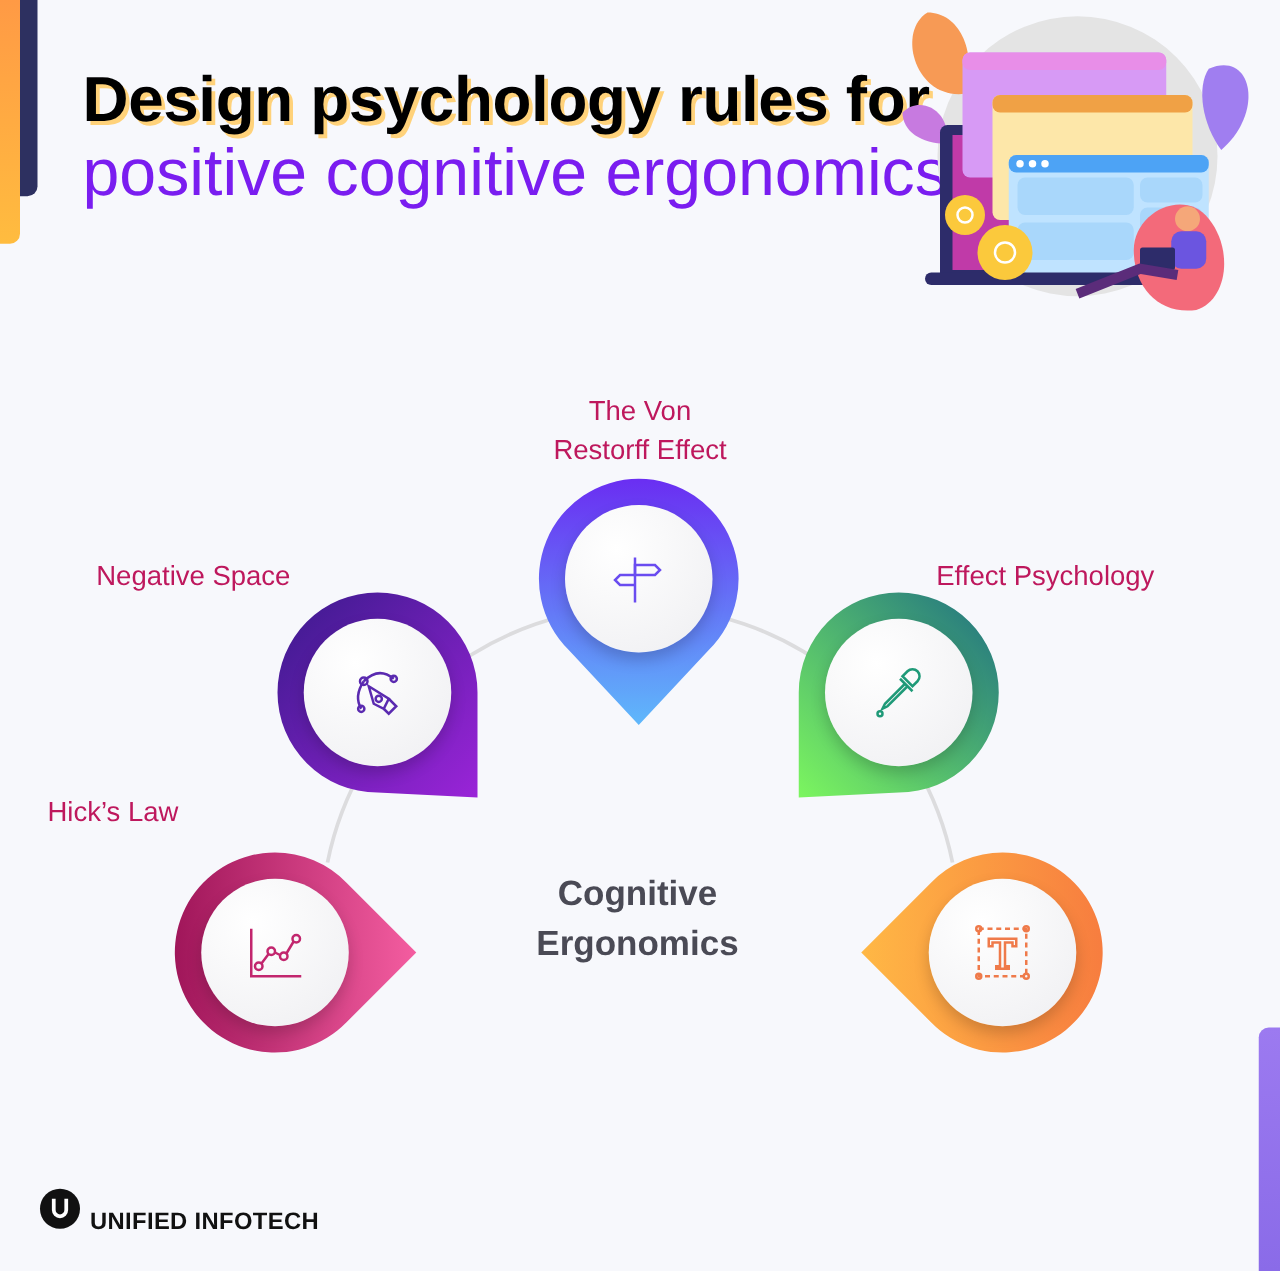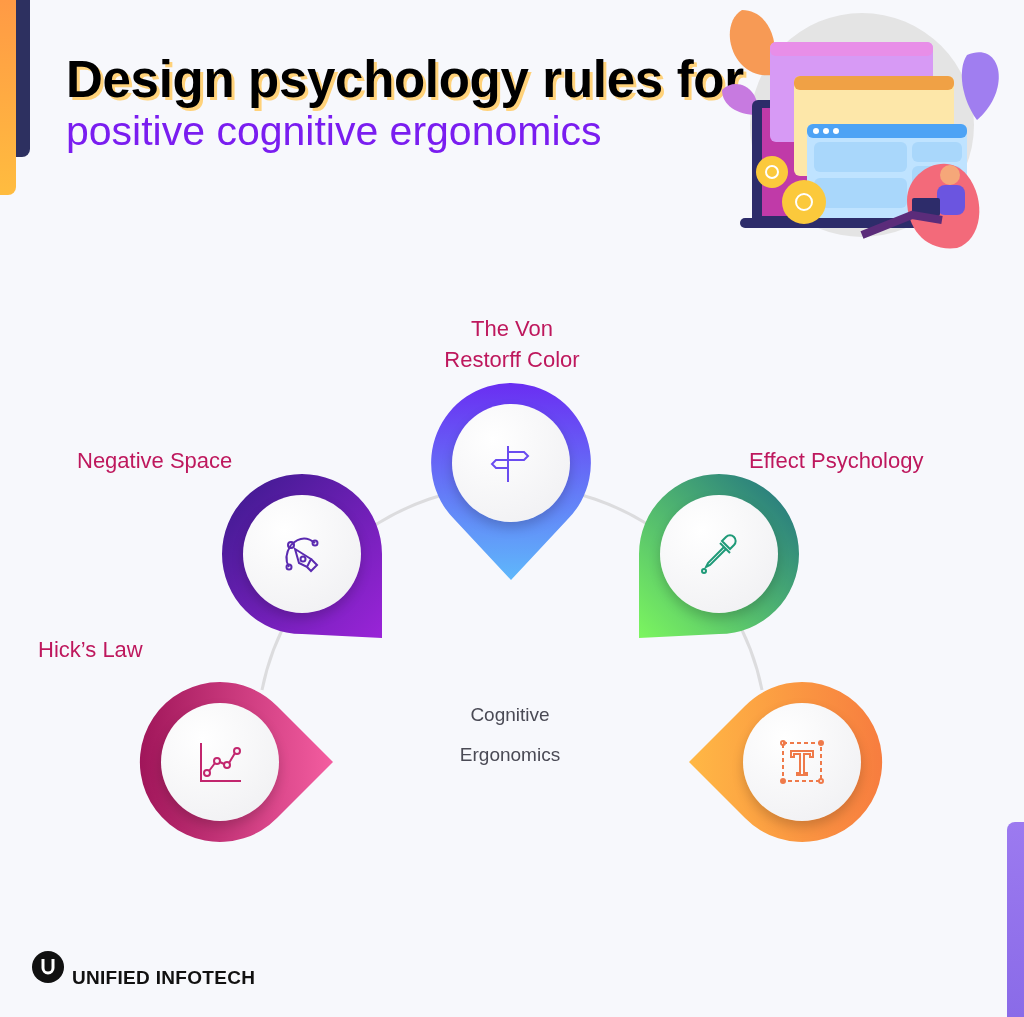--- a/index.html
+++ b/index.html
@@ -1,25 +1,25 @@
 <!DOCTYPE html>
 <html><head>
 <meta charset="utf-8">
 <style>
   html,body{margin:0;padding:0;}
   body{width:1024px;height:1017px;background:#f7f8fc;position:relative;overflow:hidden;font-family:"Liberation Sans","DejaVu Sans",sans-serif;}
   .bar-orange{position:absolute;left:0;top:0;width:16px;height:195px;border-radius:0 0 8px 0;background:linear-gradient(180deg,#ff9a45,#ffbc3f);}
   .bar-navy{position:absolute;left:16px;top:0;width:14px;height:157px;border-radius:0 0 8px 0;background:#2d3060;}
   .bar-violet{position:absolute;right:0;top:822px;width:17px;height:195px;border-radius:8px 0 0 0;background:linear-gradient(180deg,#9c7af0,#8a6be8);}
   .title1{position:absolute;left:66px;top:50px;font-size:51px;font-weight:bold;color:#000000;text-shadow:3px 3px 0 #ffd27a;letter-spacing:-0.3px;white-space:nowrap;}
-  .title2{position:absolute;left:66px;top:108px;font-size:41px;color:#7a1df0;white-space:nowrap;}
+  .title2{position:absolute;left:66px;top:108px;font-size:53px;color:#7a1df0;white-space:nowrap;}
   .illus{position:absolute;left:712px;top:0;width:300px;height:260px;}
   .arc{position:absolute;left:0;top:0;width:1024px;height:1017px;}
   .label{position:absolute;color:#be185d;font-size:22px;line-height:31px;white-space:nowrap;}
-  .center-title{position:absolute;left:380px;top:695px;width:260px;text-align:center;font-size:19px;font-weight:normal;color:#4a4a55;line-height:40px;}
+  .center-title{position:absolute;left:380px;top:695px;width:260px;text-align:center;font-size:28px;font-weight:bold;color:#4a4a55;line-height:40px;}
   .pin{position:absolute;}
   .pin svg{position:absolute;left:0;top:0;overflow:visible;}
   .inner{position:absolute;width:118px;height:118px;border-radius:50%;background:radial-gradient(circle at 35% 30%,#ffffff,#eeeef1);box-shadow:0 6px 12px rgba(0,0,0,0.18);}
   .inner svg{position:absolute;left:34px;top:34px;width:50px;height:50px;}
   .logo{position:absolute;left:32px;top:944px;display:flex;align-items:center;}
   .logo-mark{width:32px;height:32px;border-radius:50%;background:#111;position:relative;}
   .logo-text{margin-left:8px;font-size:19px;font-weight:bold;color:#111;letter-spacing:0.3px;margin-top:23px;}
 </style>
 </head>
 <body>
@@ -64,21 +64,21 @@
     <path d="M150 235 L200 215 L230 220" stroke="#5b2c7a" stroke-width="8" fill="none"></path>
   </svg>
 </div>
 
 <svg class="arc" viewBox="0 0 1024 1017">
   <path d="M262 690 A255 255 0 0 1 762 690" fill="none" stroke="#dcdcde" stroke-width="3"></path>
 </svg>
 
 <div class="label" style="left:429px;top:313px;text-align:center;width:166px;">
   <div>The Von</div>
-  <div>Restorff Color</div>
+  <div>Restorff Effect</div>
 </div>
 <div class="label" style="left:77px;top:445px;">Negative Space</div>
 <div class="label" style="left:749px;top:445px;">Effect Psychology</div>
 <div class="label" style="left:38px;top:634px;">Hick’s Law</div>
 <div class="label" style="left:806px;top:619px;text-align:right;width:180px;">
 </div>
 
 <div class="center-title">
   <div>Cognitive</div>
   <div>Ergonomics</div>

